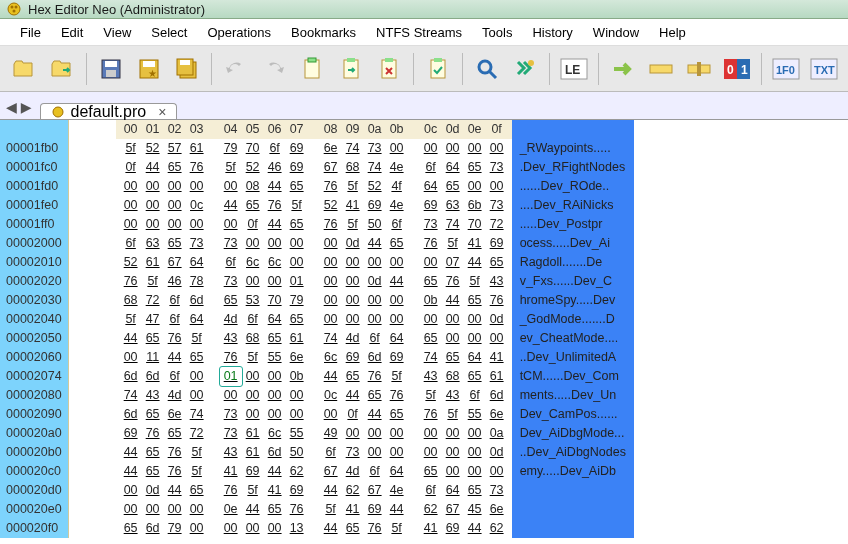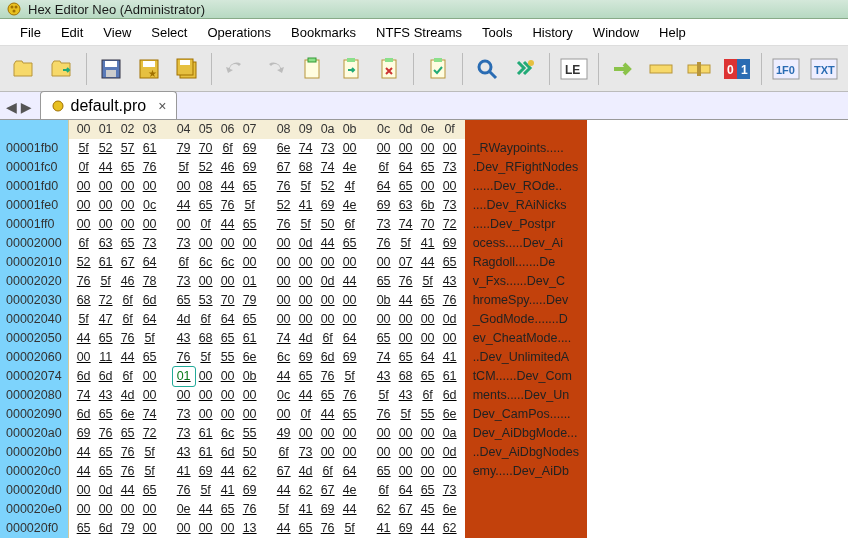--- a/index.html
+++ b/index.html
@@ -8,36 +8,36 @@
 .titlebar .appicon { width:16px; height:16px; margin-right:6px; }
 .titlebar .title { font-size:13px; color:#1a1a1a; }
 .menubar { height:26px; background:#fff; display:flex; align-items:center; padding:13px 10px; gap:0; border-bottom:1px solid #ddd; }
 .menubar .mitem { font-size:13px; padding:3px 10px; cursor:default; }
 .toolbar { height:46px; background:#e8e8e8; display:flex; align-items:center; padding:0 8px; gap:6px; border-bottom:1px solid #bbb; }
 .tbtn { width:36px; height:36px; display:flex; align-items:center; justify-content:center; border-radius:3px; }
 .tsep { width:1px; height:32px; background:#bbb; margin:0 2px; }
 .tabbar { height:28px; background:#eef; display:flex; align-items:flex-end; border-bottom:1px solid #999; padding-left:6px; }
 .nav-arrows { display:flex; gap:4px; margin-right:8px; padding-bottom:4px; }
 .nav-arrows span { font-size:14px; color:#555; }
-.tab { height:28px; background:#fff; border:1px solid #999; border-bottom:none; display:flex; align-items:center; padding:0 10px; gap:6px; border-radius:4px 4px 0 0; }
+.tab { height:16px; background:#fff; border:1px solid #999; border-bottom:none; display:flex; align-items:center; padding:0 10px; gap:6px; border-radius:4px 4px 0 0; }
 .tab .closex { font-size:14px; color:#555; margin-left:6px; }
 .tab .tabicon { width:14px; height:14px; }
 .hexarea { display:flex; font-family:Consolas,"Courier New",monospace; font-size:12.5px; line-height:19px; }
 .offsetcol { background:#7dd3fc; border-right:1px solid #d2c99a; }
 .offsetcol .ohdr { height:19px; }
 .offsetcol .off { padding:0 6px; color:#333; }
-.bytecol { background:#fff; }
+.bytecol { background:#fff;margin-left:47px; }
 .bytehdr { height:19px; background:#f5eed6; display:flex; padding:0 4px; color:#333; }
 .bytehdr span { width:22px; text-align:center; }
 .bytehdr .gap { width:12px; }
 .byterow { display:flex; padding:0 4px;text-decoration:underline; }
 .byterow .b { width:22px; text-align:center; color:#222; }
 .byterow .gap { width:12px; }
 .byterow .sel { color:#0a7b1a; outline:1px solid #2a9; border-radius:2px; }
-.asciicol { background:#c2410c; padding:0 8px; }
+.asciicol { background:#3b82f6; padding:0 8px; }
 .asciicol .ahdr { height:19px; }
 .asciicol .arow { white-space:pre; color:#222; }
 </style>
 </head>
 <body>
 
 <div class="titlebar">
   <svg class="appicon" viewBox="0 0 16 16">
       <circle cx="8" cy="8" r="6" fill="#e8c020" stroke="#a07000"></circle>
       <circle cx="6" cy="6" r="1.5" fill="#a07000"></circle>

